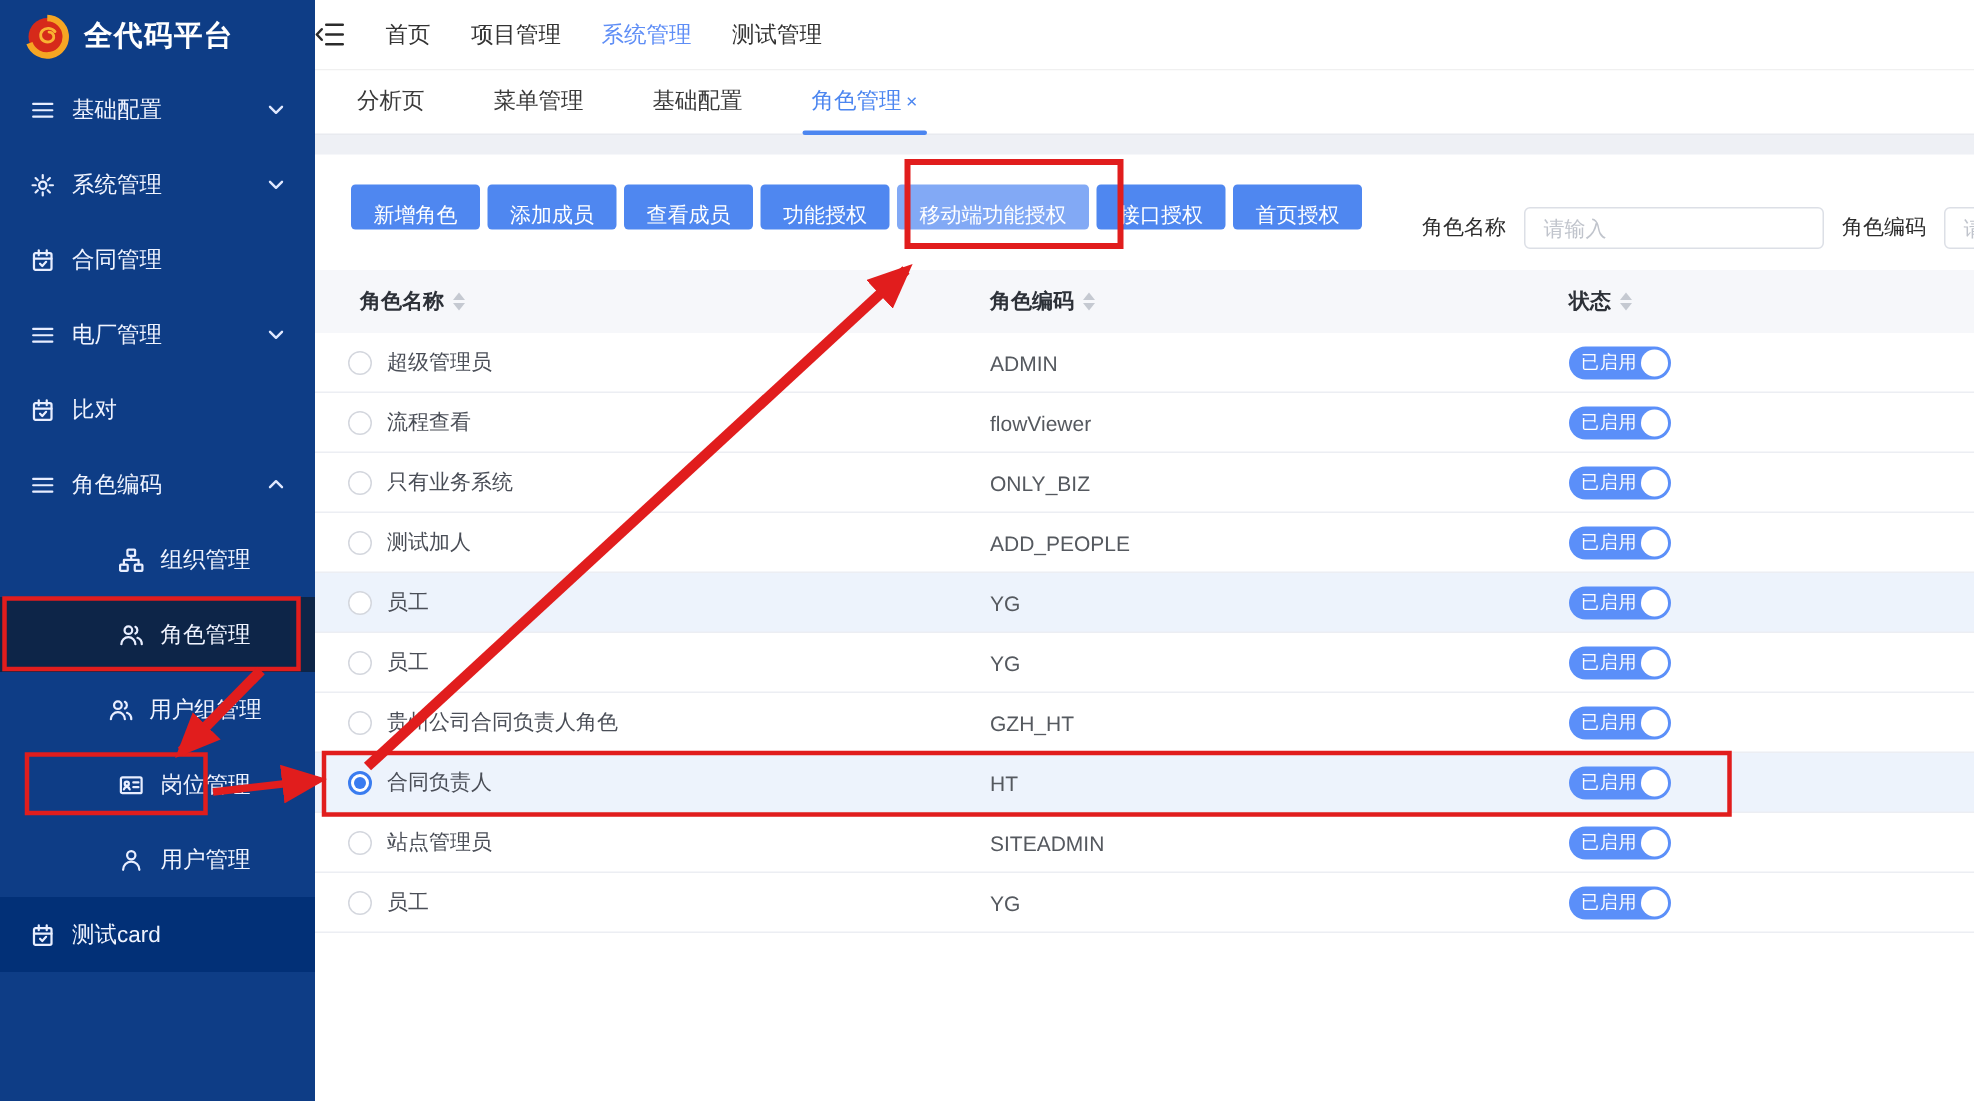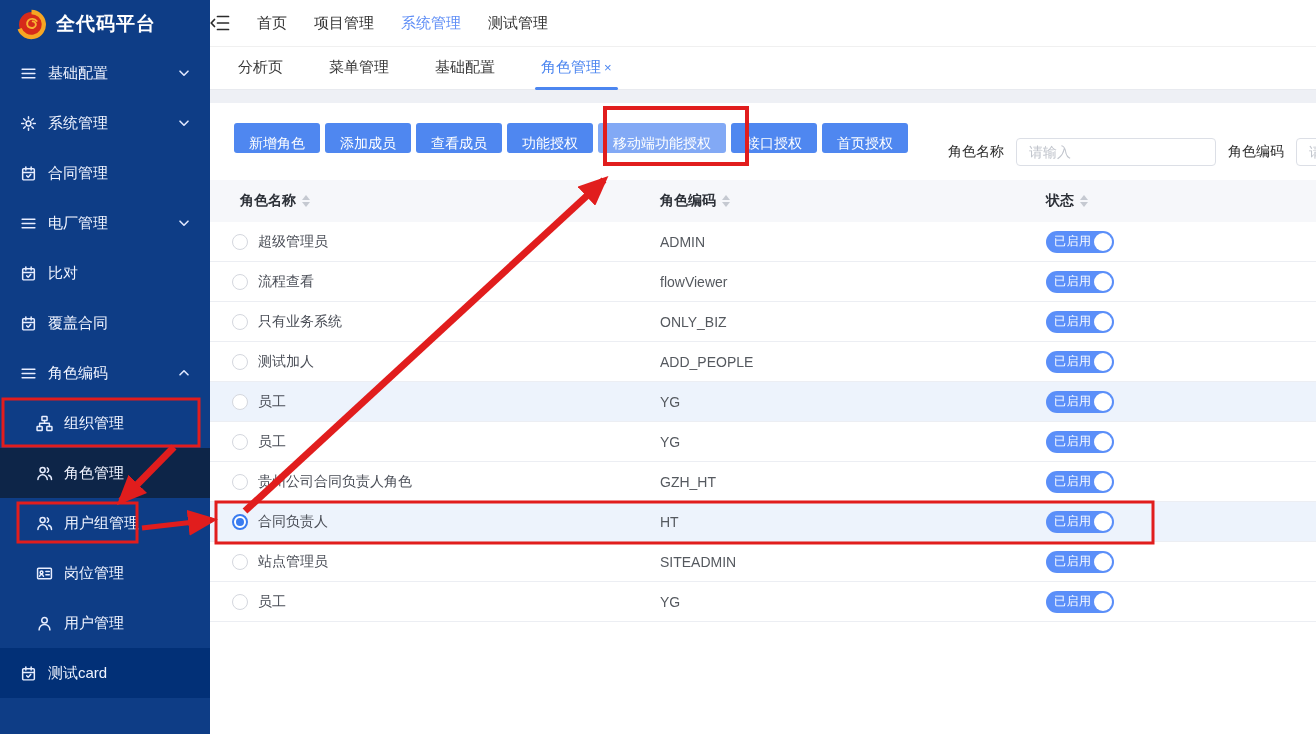--- a/index.html
+++ b/index.html
@@ -18,21 +18,21 @@
   body{font-family:"Liberation Sans","DejaVu Sans",sans-serif;background:#fff;position:relative;font-size:14px;color:#333;}
 
   
   .sidebar{position:absolute;left:0;top:0;width:210px;height:734px;background:var(--sidebar);color:#fff;overflow:hidden;}
   .logo-row{height:48px;display:flex;align-items:center;padding-left:16px;gap:9px;}
   .logo-title{font-size:19px;font-weight:bold;letter-spacing:1px;color:#fff;white-space:nowrap;}
   .side-menu{margin-top:0;}
   .side-item{height:50px;display:flex;align-items:center;padding-left:20px;gap:11px;cursor:pointer;position:relative;font-size:15px;color:#f0f4ff;}
   .side-item .icn{width:17px;height:17px;display:inline-flex;color:#e8eeff;flex:0 0 auto;}
   .side-item .icn svg{width:100%;height:100%;}
-  .side-item.sub{padding-left:36px;}
+  .side-item.sub{padding-left:36px;justify-content:center;}
   .side-item.active{background:var(--sideActive);}
   .side-item.dark{background:var(--sideDark);}
   .side-item .chev{position:absolute;right:20px;width:12px;height:12px;display:inline-flex;color:#dfe8ff;}
   .side-item .chev svg{width:100%;height:100%;}
   .side-item .chev.up svg{transform:rotate(180deg);}
 
   
   .main{position:absolute;left:210px;top:0;right:0;bottom:0;background:#fff;}
   .topnav{height:47px;display:flex;align-items:center;padding-left:0;gap:27px;border-bottom:1px solid #f0f0f0;background:#fff;}
   .fold{width:20px;height:18px;display:inline-flex;cursor:pointer;color:#2b2b2b;}
@@ -150,29 +150,20 @@
           <svg viewBox="0 0 16 16" fill="none" stroke="currentColor" stroke-width="1.4" stroke-linecap="round" stroke-linejoin="round">
             <rect x="2.5" y="3.5" width="11" height="10.5" rx="1"></rect>
             <path d="M5.5 1.8v3M10.5 1.8v3M2.5 7h11M6.3 10.2l1.4 1.4 2.4-2.6"></path>
           </svg>
         </span>
         <span class="lbl">比对</span>
       </div>
       <div class="side-item">
         <span class="icn">
           <svg viewBox="0 0 16 16" fill="none" stroke="currentColor" stroke-width="1.4" stroke-linecap="round" stroke-linejoin="round">
-            <rect x="2.5" y="3.5" width="11" height="10.5" rx="1"></rect>
-            <path d="M5.5 1.8v3M10.5 1.8v3M2.5 7h11M6.3 10.2l1.4 1.4 2.4-2.6"></path>
-          </svg>
-        </span>
-        <span class="lbl">覆盖合同</span>
-      </div>
-      <div class="side-item">
-        <span class="icn">
-          <svg viewBox="0 0 16 16" fill="none" stroke="currentColor" stroke-width="1.4" stroke-linecap="round" stroke-linejoin="round">
             <path d="M2 4h12M2 8h12M2 12h12"></path>
           </svg>
         </span>
         <span class="lbl">角色编码</span>
         <span class="chev up">
           <svg viewBox="0 0 12 12" fill="none" stroke="currentColor" stroke-width="1.6" stroke-linecap="round" stroke-linejoin="round">
             <path d="M2 4.2 6 8.2 10 4.2"></path>
           </svg>
         </span>
       </div>

